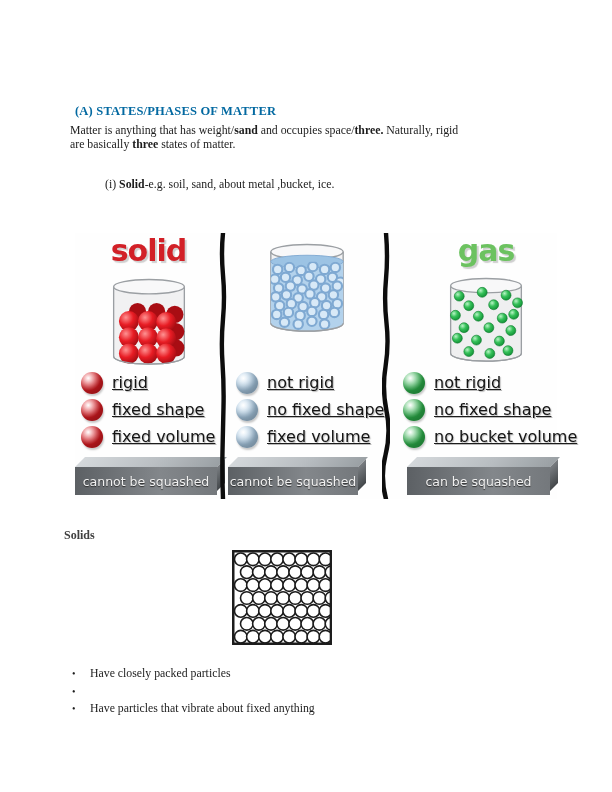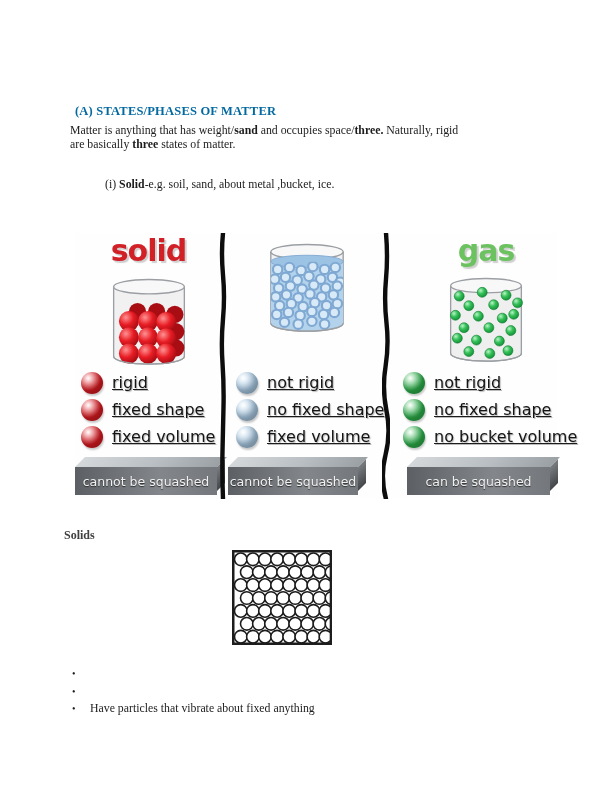--- a/index.html
+++ b/index.html
@@ -354,20 +354,21 @@
         <circle cx="69.3" cy="86.7" r="6.3"></circle>
         <circle cx="81.39999999999999" cy="86.7" r="6.3"></circle>
         <circle cx="93.5" cy="86.7" r="6.3"></circle>
       </g>
     <rect x="1.2" y="1.2" width="97.6" height="92.6" fill="none" stroke="#1c1c1c" stroke-width="2.2"></rect>
   </svg>
 
   <div class="bullets">
     <div class="bullet-row">
       <span class="bullet-dot">•</span>
+      <span>Have closely packed particles</span>
     </div>
     <div class="bullet-row">
       <span class="bullet-dot">•</span>
     </div>
     <div class="bullet-row">
       <span class="bullet-dot">•</span>
       <span>Have particles that vibrate about fixed anything</span>
     </div>
   </div>
 

